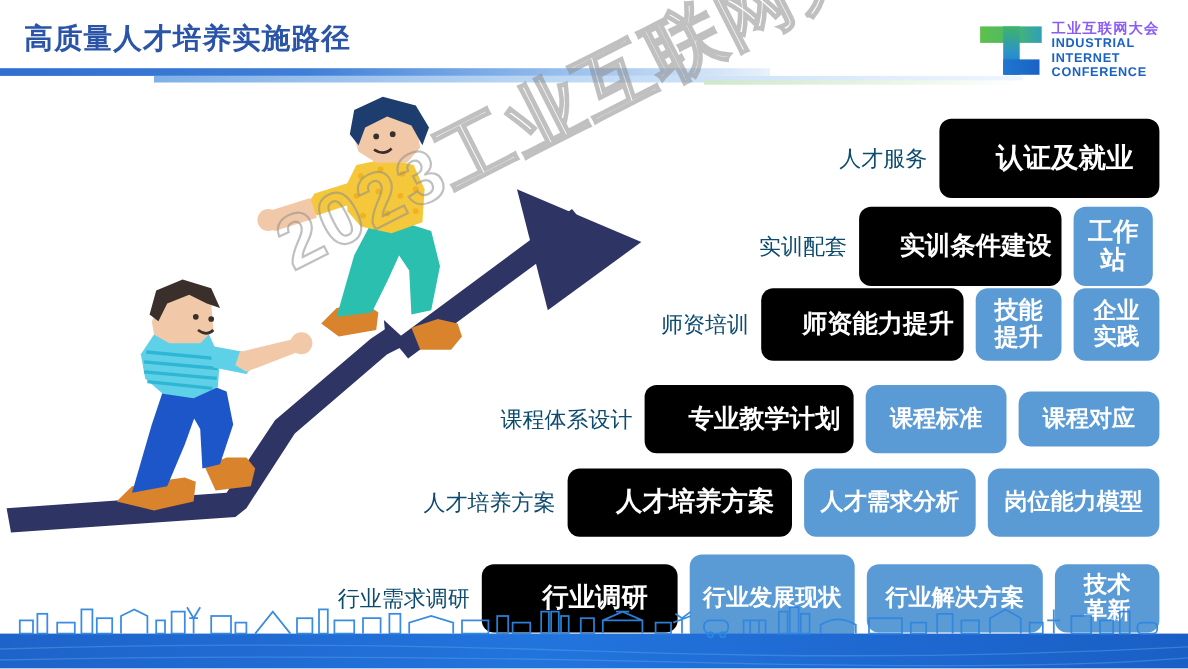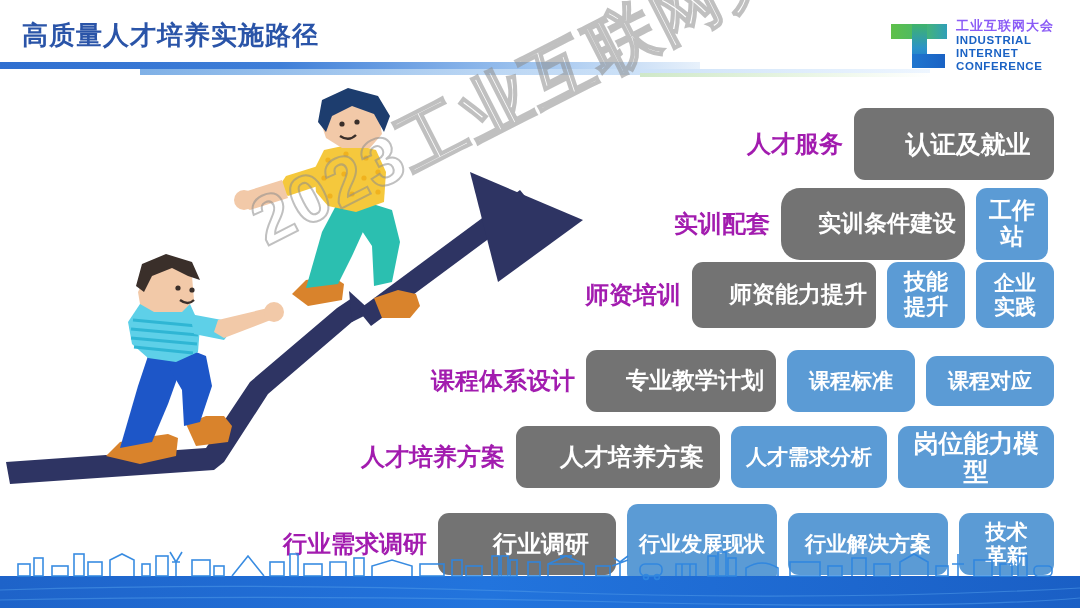--- a/index.html
+++ b/index.html
@@ -60,31 +60,31 @@
     white-space:nowrap;pointer-events:none;
   }
 
   
   .illus{position:absolute;left:0;top:86px;width:640px;height:420px;}
   .illus svg{width:100%;height:100%;display:block;}
 
   
   .row{position:absolute;display:flex;align-items:center;gap:11px;}
   .cat{
-    font-size:24px;font-weight:700;color:#a21caf;white-space:nowrap;
+    font-size:20px;font-weight:400;color:#0c4a6e;white-space:nowrap;
     text-shadow:
       -1.6px 0 #fff,1.6px 0 #fff,0 -1.6px #fff,0 1.6px #fff,
       -1.2px -1.2px #fff,1.2px -1.2px #fff,-1.2px 1.2px #fff,1.2px 1.2px #fff;
   }
   .card{
     display:flex;align-items:center;justify-content:center;text-align:center;
     border-radius:11px;color:#fff;font-weight:700;
     box-sizing:border-box;padding:0 8px;line-height:1.12;
   }
-  .card.o{background:#737373;padding-left:36px;}
+  .card.o{background:#000000;padding-left:36px;}
   .card.b{background:#5b9bd5;}
 
   
   .footer{position:absolute;left:0;bottom:0;width:1080px;height:58px;}
   .footer svg{width:100%;height:100%;display:block;}
 </style>
 </head>
 <body>
 
 <div class="slide">
@@ -178,21 +178,21 @@
 
   <div id="rows-host">
       <div class="row" style="top: 108px; right: 26px;">
         <div class="cat">人才服务</div>
         <div class="card o" style="width: 200px; height: 72px; font-size: 25px;">
           <span>认证及就业</span>
         </div>
       </div>
       <div class="row" style="top: 188px; right: 32px; gap: 11px;">
         <div class="cat">实训配套</div>
-        <div class="card o" style="width: 184px; height: 72px; font-size: 23px; border-radius: 19px;">
+        <div class="card o" style="width: 184px; height: 72px; font-size: 23px;">
           <span>实训条件建设</span>
         </div>
         <div class="card b" style="width: 72px; height: 72px; font-size: 23px;">
           <span>工作<br>站</span>
         </div>
       </div>
       <div class="row" style="top: 262px; right: 26px;">
         <div class="cat">师资培训</div>
         <div class="card o" style="width: 184px; height: 66px; font-size: 23px;">
           <span>师资能力提升</span>
@@ -217,21 +217,21 @@
         </div>
       </div>
       <div class="row" style="top: 426px; right: 26px;">
         <div class="cat">人才培养方案</div>
         <div class="card o" style="width: 204px; height: 62px; font-size: 24px;">
           <span>人才培养方案</span>
         </div>
         <div class="card b" style="width: 156px; height: 62px; font-size: 21px;">
           <span>人才需求分析</span>
         </div>
-        <div class="card b" style="width: 156px; height: 62px; font-size: 25px;">
+        <div class="card b" style="width: 156px; height: 62px; font-size: 21px;">
           <span>岗位能力模型</span>
         </div>
       </div>
       <div class="row" style="top: 504px; right: 26px;">
         <div class="cat">行业需求调研</div>
         <div class="card o" style="width: 178px; height: 62px; font-size: 24px;">
           <span>行业调研</span>
         </div>
         <div class="card b" style="width: 150px; height: 80px; font-size: 21px;">
           <span>行业发展现状</span>

